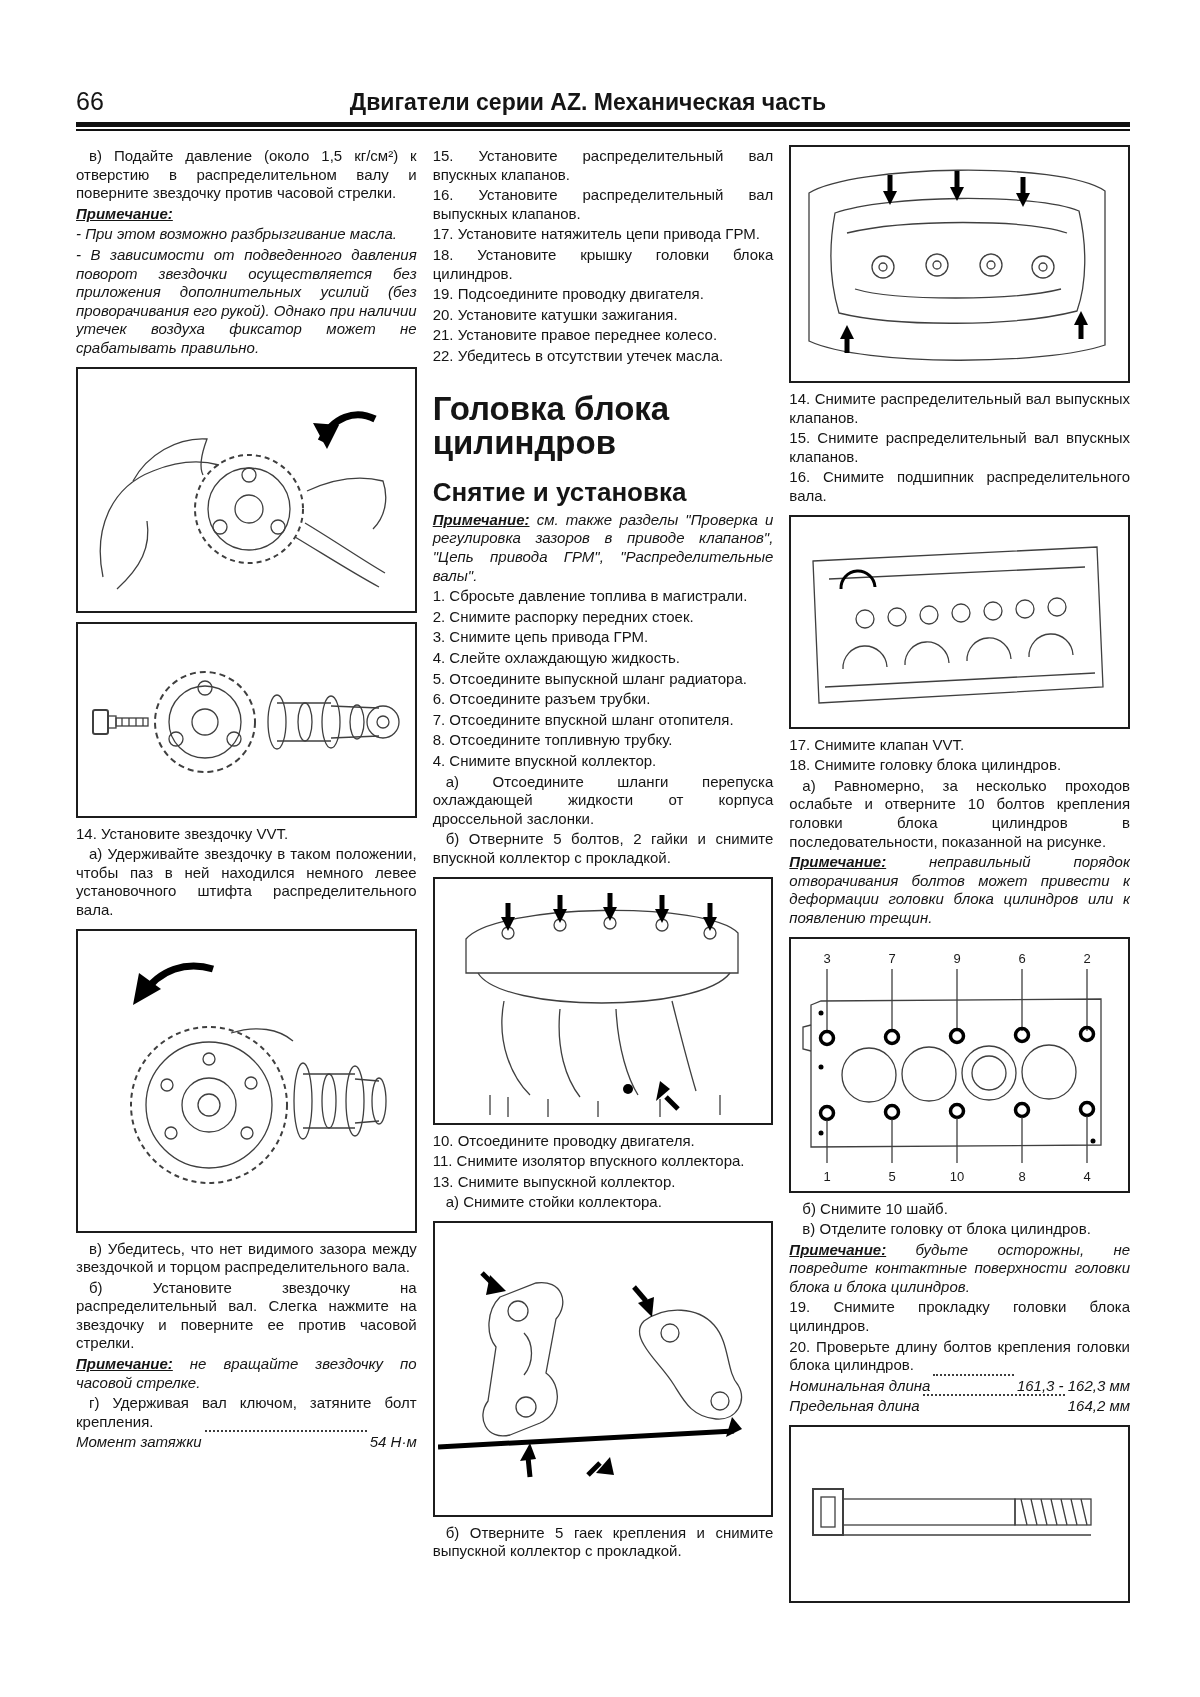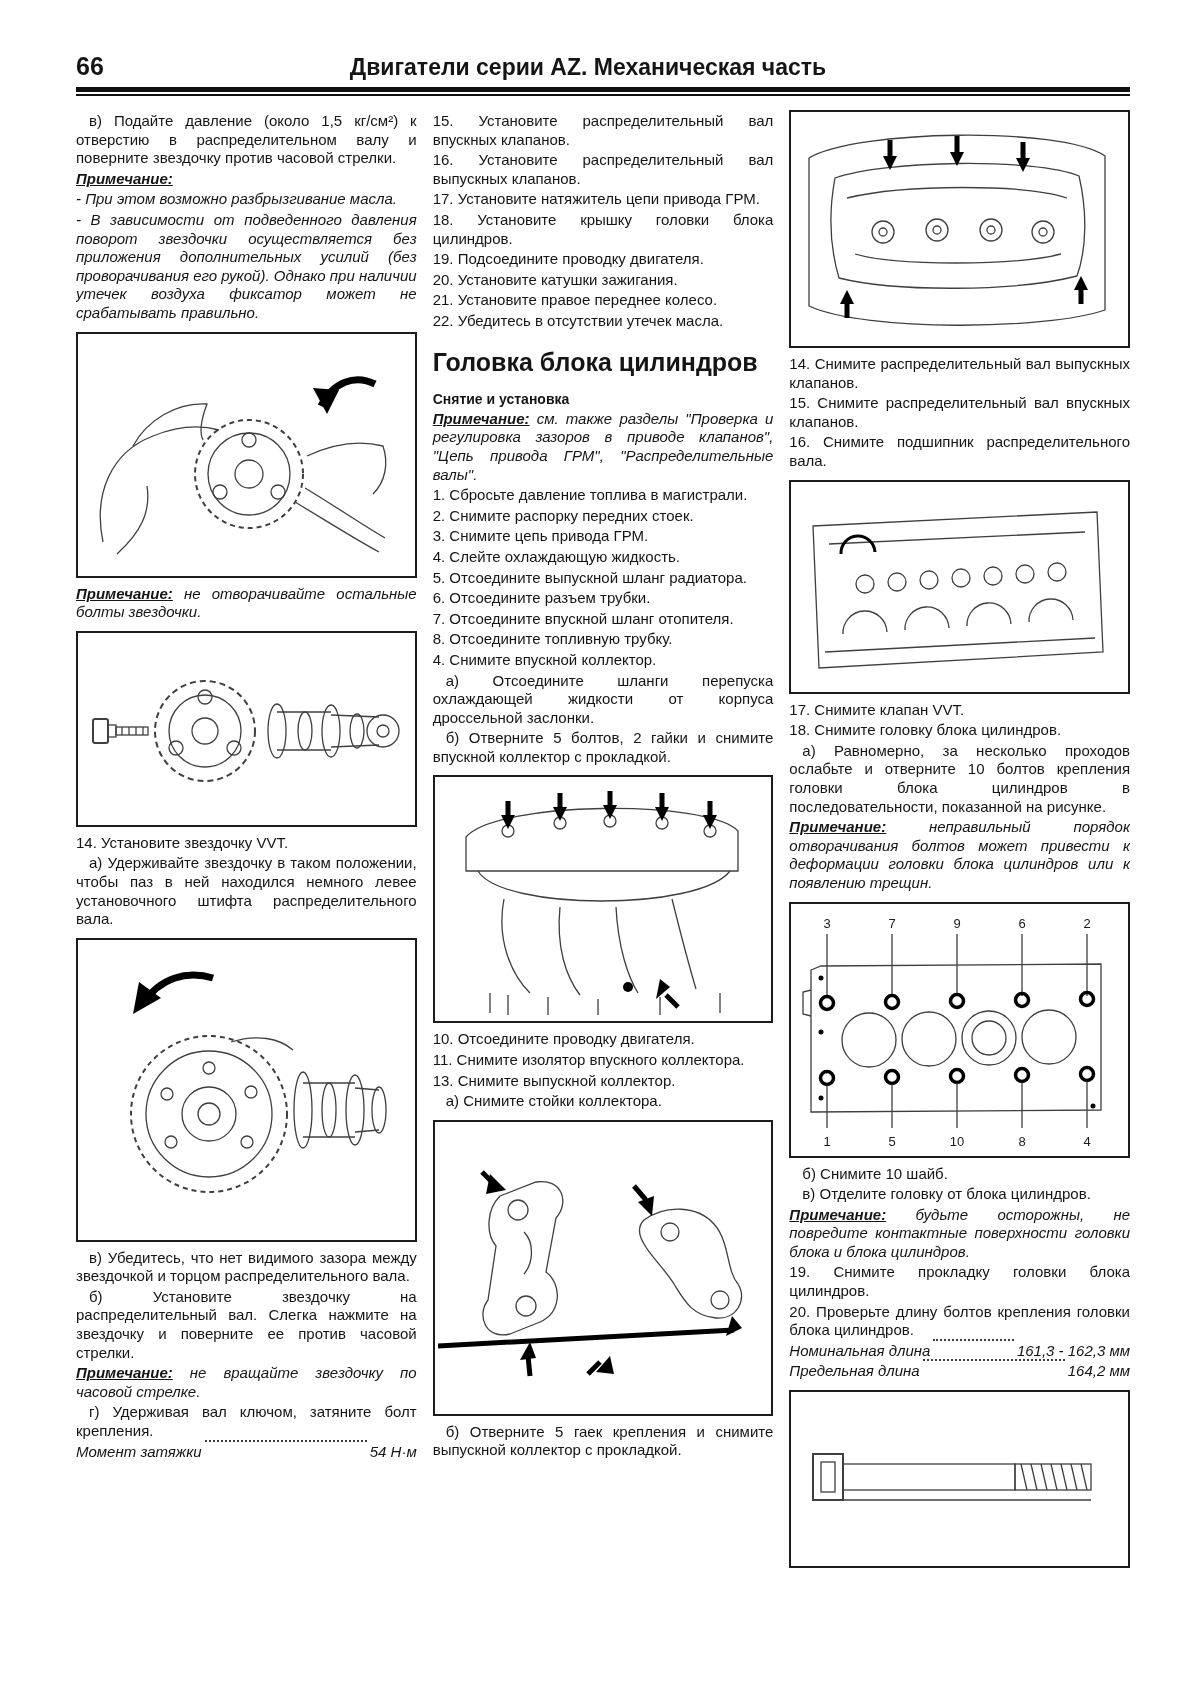--- a/index.html
+++ b/index.html
@@ -1,33 +1,33 @@
 <!DOCTYPE html>
 <html lang="ru"><head>
 <meta charset="utf-8">
 <style>
   html,body{margin:0;padding:0;background:#ffffff;}
   body{width:1200px;height:1697px;font-family:"Liberation Sans","DejaVu Sans",sans-serif;color:#151515;overflow:hidden;}
   .page{box-sizing:border-box;width:1200px;height:1697px;padding:52px 70px 24px 76px;background:#fff;}
   .hdr{display:flex;align-items:flex-end;padding-bottom:6px;}
-  .hdr .pn{font-size:25px;font-weight:bold;width:90px;}
+  .hdr .pn{font-size:25px;font-weight:normal;width:90px;margin-top:35px;}
   .hdr .ttl{flex:1;text-align:center;font-size:23px;font-weight:bold;padding-right:120px;}
   .rule-a{height:5px;background:#101010;}
   .rule-b{height:2px;background:#101010;margin-top:2px;}
   .cols{display:flex;gap:16px;margin-top:14px;height:1540px;overflow:hidden;}
   .col{flex:1;min-width:0;}
   p{margin:2px 0;font-size:15px;line-height:1.24;text-align:justify;}
   .sub{text-indent:13px;}
   .note{font-style:italic;}
   .nlabel{font-weight:bold;text-decoration:underline;font-style:italic;margin-top:30px;}
   .spec{display:flex;align-items:flex-start;font-style:italic;}
   .spec .leader{flex:1;border-bottom:2px dotted #3c3c3c;margin:0 3px;transform:translateY(-3px);min-width:10px;}
   .fig{box-sizing:border-box;border:2px solid #1c1c1c;background:#fff;margin:9px 0 7px 0;display:flex;align-items:center;justify-content:center;overflow:hidden;}
-  h1.sec{font-size:25px;font-weight:bold;margin:18px 0 2px 0;line-height:1.05;}
-  h2.sec{font-size:14px;font-weight:bold;margin:16px 0 3px 0;}
+  h1.sec{font-size:33px;font-weight:bold;margin:26px 0 2px 0;line-height:1.05;}
+  h2.sec{font-size:26px;font-weight:bold;margin:16px 0 3px 0;}
   svg{display:block;}
   .ln{stroke:#3f3f3f;stroke-width:1.3;fill:none;}
   .ln2{stroke:#3f3f3f;stroke-width:2;fill:none;}
   .blk{stroke:#000;fill:none;}
   .num{font-family:"Liberation Sans",sans-serif;font-size:13px;fill:#1a1a1a;text-anchor:middle;}
 </style>
 </head>
 <body>
 
 <div class="page">
@@ -59,21 +59,20 @@
           <circle class="ln" cx="139" cy="156" r="7"></circle>
           <circle class="ln" cx="197" cy="156" r="7"></circle>
           <path class="ln" d="M214,166 C244,184 272,202 298,216"></path>
           <path class="ln" d="M224,152 C254,170 280,188 304,202"></path>
           <path class="ln" d="M226,120 C252,108 278,104 302,110 C308,128 304,146 292,158"></path>
           <path class="blk" stroke-width="7" d="M240,70 C252,46 274,38 294,48"></path>
           <polygon fill="#000" points="246,78 232,52 258,54"></polygon>
         </svg>
       </div>
 
-      <p class="note"><span class="nlabel">Примечание:</span> <span>не отворачивайте остальные болты звездочки.</span></p>
 
       <div class="fig" style="height:196px">
         <svg width="330" height="188" viewBox="0 0 330 188">
           <rect class="ln2" x="12" y="84" width="15" height="24" rx="2"></rect>
           <rect class="ln" x="27" y="90" width="8" height="12"></rect>
           <rect class="ln" x="35" y="92" width="32" height="8"></rect>
           <line class="ln" x1="41" y1="92" x2="41" y2="100"></line>
             <line class="ln" x1="48" y1="92" x2="48" y2="100"></line>
             <line class="ln" x1="55" y1="92" x2="55" y2="100"></line>
             <line class="ln" x1="62" y1="92" x2="62" y2="100"></line>

